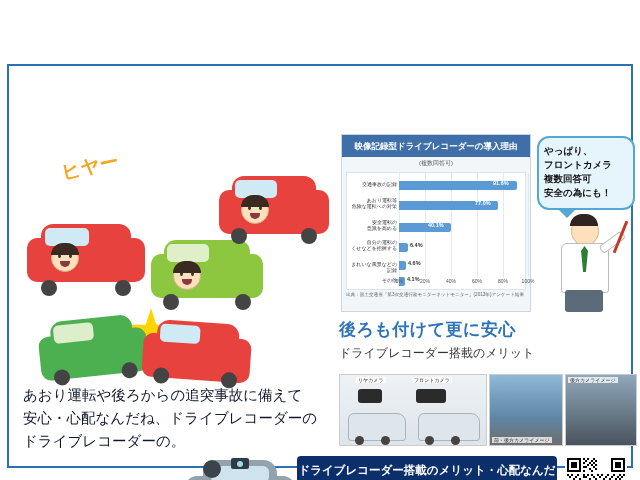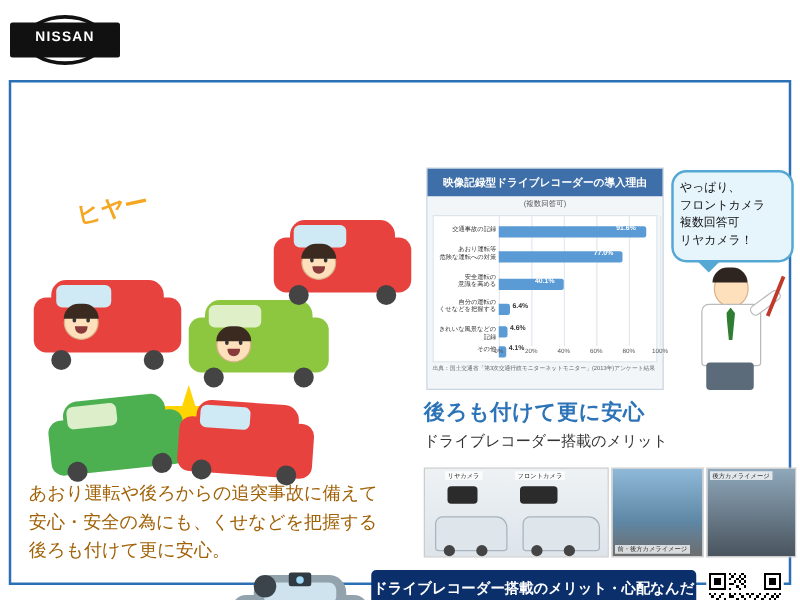--- a/index.html
+++ b/index.html
@@ -79,38 +79,38 @@
   .bar-label{position:absolute;left:2px;width:48px;font-size:5px;line-height:6px;color:#333;text-align:right;}
   .bar{position:absolute;left:0;top:2px;height:9px;background:#5b9bd5;border-radius:0 2px 2px 0;}
   .bar-val{position:absolute;top:1px;font-size:5.5px;color:#fff;font-weight:bold;}
   .bar-val.out{color:#333;}
   .xaxis{position:absolute;left:52px;right:4px;bottom:0;height:12px;}
   .xtick{position:absolute;top:1px;font-size:5px;color:#555;transform:translateX(-50%);}
   .chart-source{font-size:4.6px;color:#666;margin:2px 4px 0 4px;line-height:6px;}
 
   
   .bubble{position:absolute;left:528px;top:70px;width:98px;height:74px;background:#e6f4fb;border:2px solid #55a7d4;border-radius:12px;box-sizing:border-box;padding:6px 5px;}
-  .bubble p{margin:0;font-size:9.5px;line-height:14px;color:#111;font-weight:normal;}
+  .bubble p{margin:0;font-size:9.5px;line-height:14px;color:#111;font-weight:bold;}
   .bubble:after{content:"";position:absolute;left:18px;bottom:-10px;width:0;height:0;border-left:10px solid transparent;border-right:10px solid transparent;border-top:10px solid #55a7d4;}
   .man{position:absolute;left:536px;top:150px;width:86px;height:96px;}
   .man .head{position:absolute;left:26px;top:0;width:26px;height:28px;background:#ffe0bd;border-radius:50%;border:1px solid #dcb28b;}
   .man .hair{position:absolute;left:25px;top:-2px;width:28px;height:12px;background:#2f2520;border-radius:14px 14px 0 0;}
   .man .body{position:absolute;left:16px;top:27px;width:46px;height:48px;background:#fff;border:1px solid #bbb;border-radius:6px 6px 3px 3px;}
   .man .tie{position:absolute;left:36px;top:30px;width:7px;height:26px;background:#2e7d32;clip-path:polygon(50% 0,100% 18%,70% 100%,30% 100%,0 18%);}
   .man .legs{position:absolute;left:20px;top:74px;width:38px;height:22px;background:#5b6b7a;border-radius:3px;}
   .man .arm{position:absolute;left:56px;top:30px;width:26px;height:7px;background:#fff;border:1px solid #bbb;transform:rotate(-36deg);transform-origin:left center;border-radius:4px;}
   .man .stick{position:absolute;left:74px;top:4px;width:3px;height:34px;background:#c0392b;transform:rotate(22deg);}
 
   
   .blue-head{position:absolute;left:330px;top:252px;width:300px;}
   .blue-head .h1{font-size:17px;font-weight:bold;color:#2c73b8;letter-spacing:0.5px;}
   .blue-head .h2{font-size:12px;color:#333;margin-top:4px;}
 
   
-  .left-text{position:absolute;left:14px;top:318px;width:312px;font-size:14.5px;line-height:23px;color:#a16207;}
+  .left-text{position:absolute;left:14px;top:318px;width:312px;font-size:14.5px;line-height:23px;color:#0f172a;}
 
   
   .photo-strip{position:absolute;left:330px;top:308px;width:298px;height:72px;}
   .ph{position:absolute;top:0;height:72px;border:1px solid #ccc;box-sizing:border-box;}
   .ph1{left:0;width:148px;background:linear-gradient(180deg,#eef2f5 0%,#dde4ea 100%);}
   .ph2{left:150px;width:74px;background:linear-gradient(180deg,#8fb9d8 0%,#5f87a6 60%,#6d6d6d 100%);}
   .ph3{left:226px;width:72px;background:linear-gradient(180deg,#8fa8bb 0%,#49545e 100%);}
   .ph-cap{position:absolute;font-size:5px;color:#222;background:rgba(255,255,255,.75);padding:0 2px;}
   .cam{position:absolute;border-radius:3px;background:#2b2b2b;}
   .carmini{position:absolute;bottom:4px;height:26px;background:#dfe6eb;border:1px solid #aab4bc;border-radius:6px 9px 3px 3px;}
@@ -128,27 +128,20 @@
   .dash-car .r{position:absolute;left:18px;top:2px;width:74px;height:26px;background:#93a3ad;border-radius:14px 14px 0 0;}
   .dash-car .w{position:absolute;left:26px;top:8px;width:58px;height:17px;background:#cfe3ee;border-radius:6px;}
   .dash-car .cam{left:46px;top:0;width:18px;height:11px;background:#2f3a42;border-radius:2px;}
   .dash-car .cam:after{content:"";position:absolute;left:6px;top:3px;width:6px;height:6px;border-radius:50%;background:#9fd8f5;}
   .dash-car .wh{position:absolute;bottom:0;width:18px;height:18px;background:#3b444a;border-radius:50%;} .dash-car .wh.r{right:12px;}
 </style>
 </head>
 <body>
 
 <div class="header">
-  <div class="logo-box">
-    <div class="logo-circle"></div>
-    <div class="logo-bar"></div>
-    <div class="logo-text">
-      <span class="logo-text-inner">NISSAN</span>
-    </div>
-  </div>
 </div>
 
 <div class="panel">
 
   <div class="cars">
     <div class="bubble-hiya">ヒヤー</div>
 
     <div class="car car-red1">
       <div class="roof"></div>
       <div class="body"></div>
@@ -271,41 +264,41 @@
       </div>
     </div>
 
     <div class="chart-source">出典：国土交通省「第3次交通行政モニターネットモニター」(2013年)アンケート結果</div>
   </div>
 
   <div class="bubble">
     <p>やっぱり、</p>
     <p>フロントカメラ</p>
     <p>複数回答可</p>
-    <p>リヤカメラ！</p>
+    <p>安全の為にも！</p>
   </div>
   <div class="man">
     <div class="head"></div>
     <div class="hair"></div>
     <div class="body"></div>
     <div class="tie"></div>
     <div class="arm"></div>
     <div class="stick"></div>
     <div class="legs"></div>
   </div>
 
   <div class="blue-head">
     <div class="h1">後ろも付けて更に安心</div>
     <div class="h2">ドライブレコーダー搭載のメリット</div>
   </div>
 
   <div class="left-text">
     <div>あおり運転や後ろからの追突事故に備えて</div>
-    <div>安心・安全の為にも、くせなどを把握する</div>
-    <div>後ろも付けて更に安心。</div>
+    <div>安心・心配なんだね、ドライブレコーダーの</div>
+    <div>ドライブレコーダーの。</div>
   </div>
 
   <div class="photo-strip">
     <div class="ph ph1">
       <div class="ph-cap" style="left:16px;top:2px;">リヤカメラ</div>
       <div class="ph-cap" style="left:72px;top:2px;">フロントカメラ</div>
       <div class="cam" style="left:18px;top:14px;width:24px;height:14px;"></div>
       <div class="cam" style="left:76px;top:14px;width:30px;height:14px;"></div>
       <div class="carmini" style="left:8px;width:56px;"></div>
       <div class="carmini" style="left:78px;width:60px;"></div>

